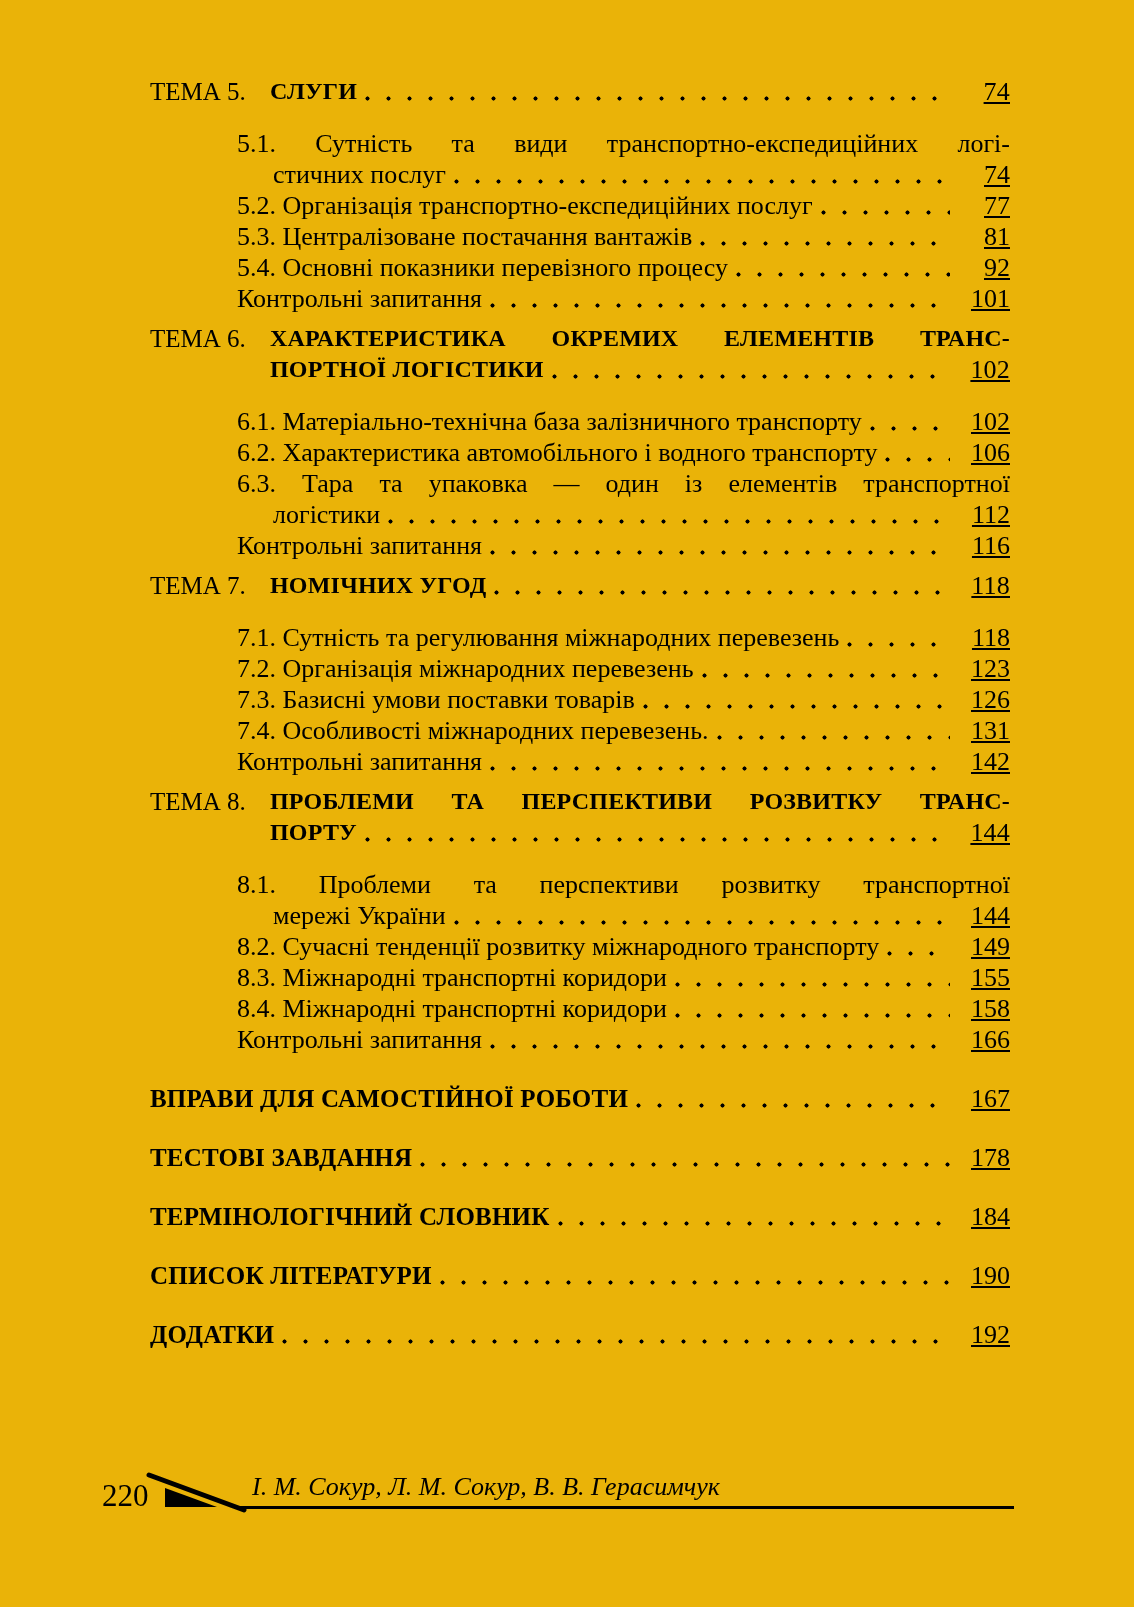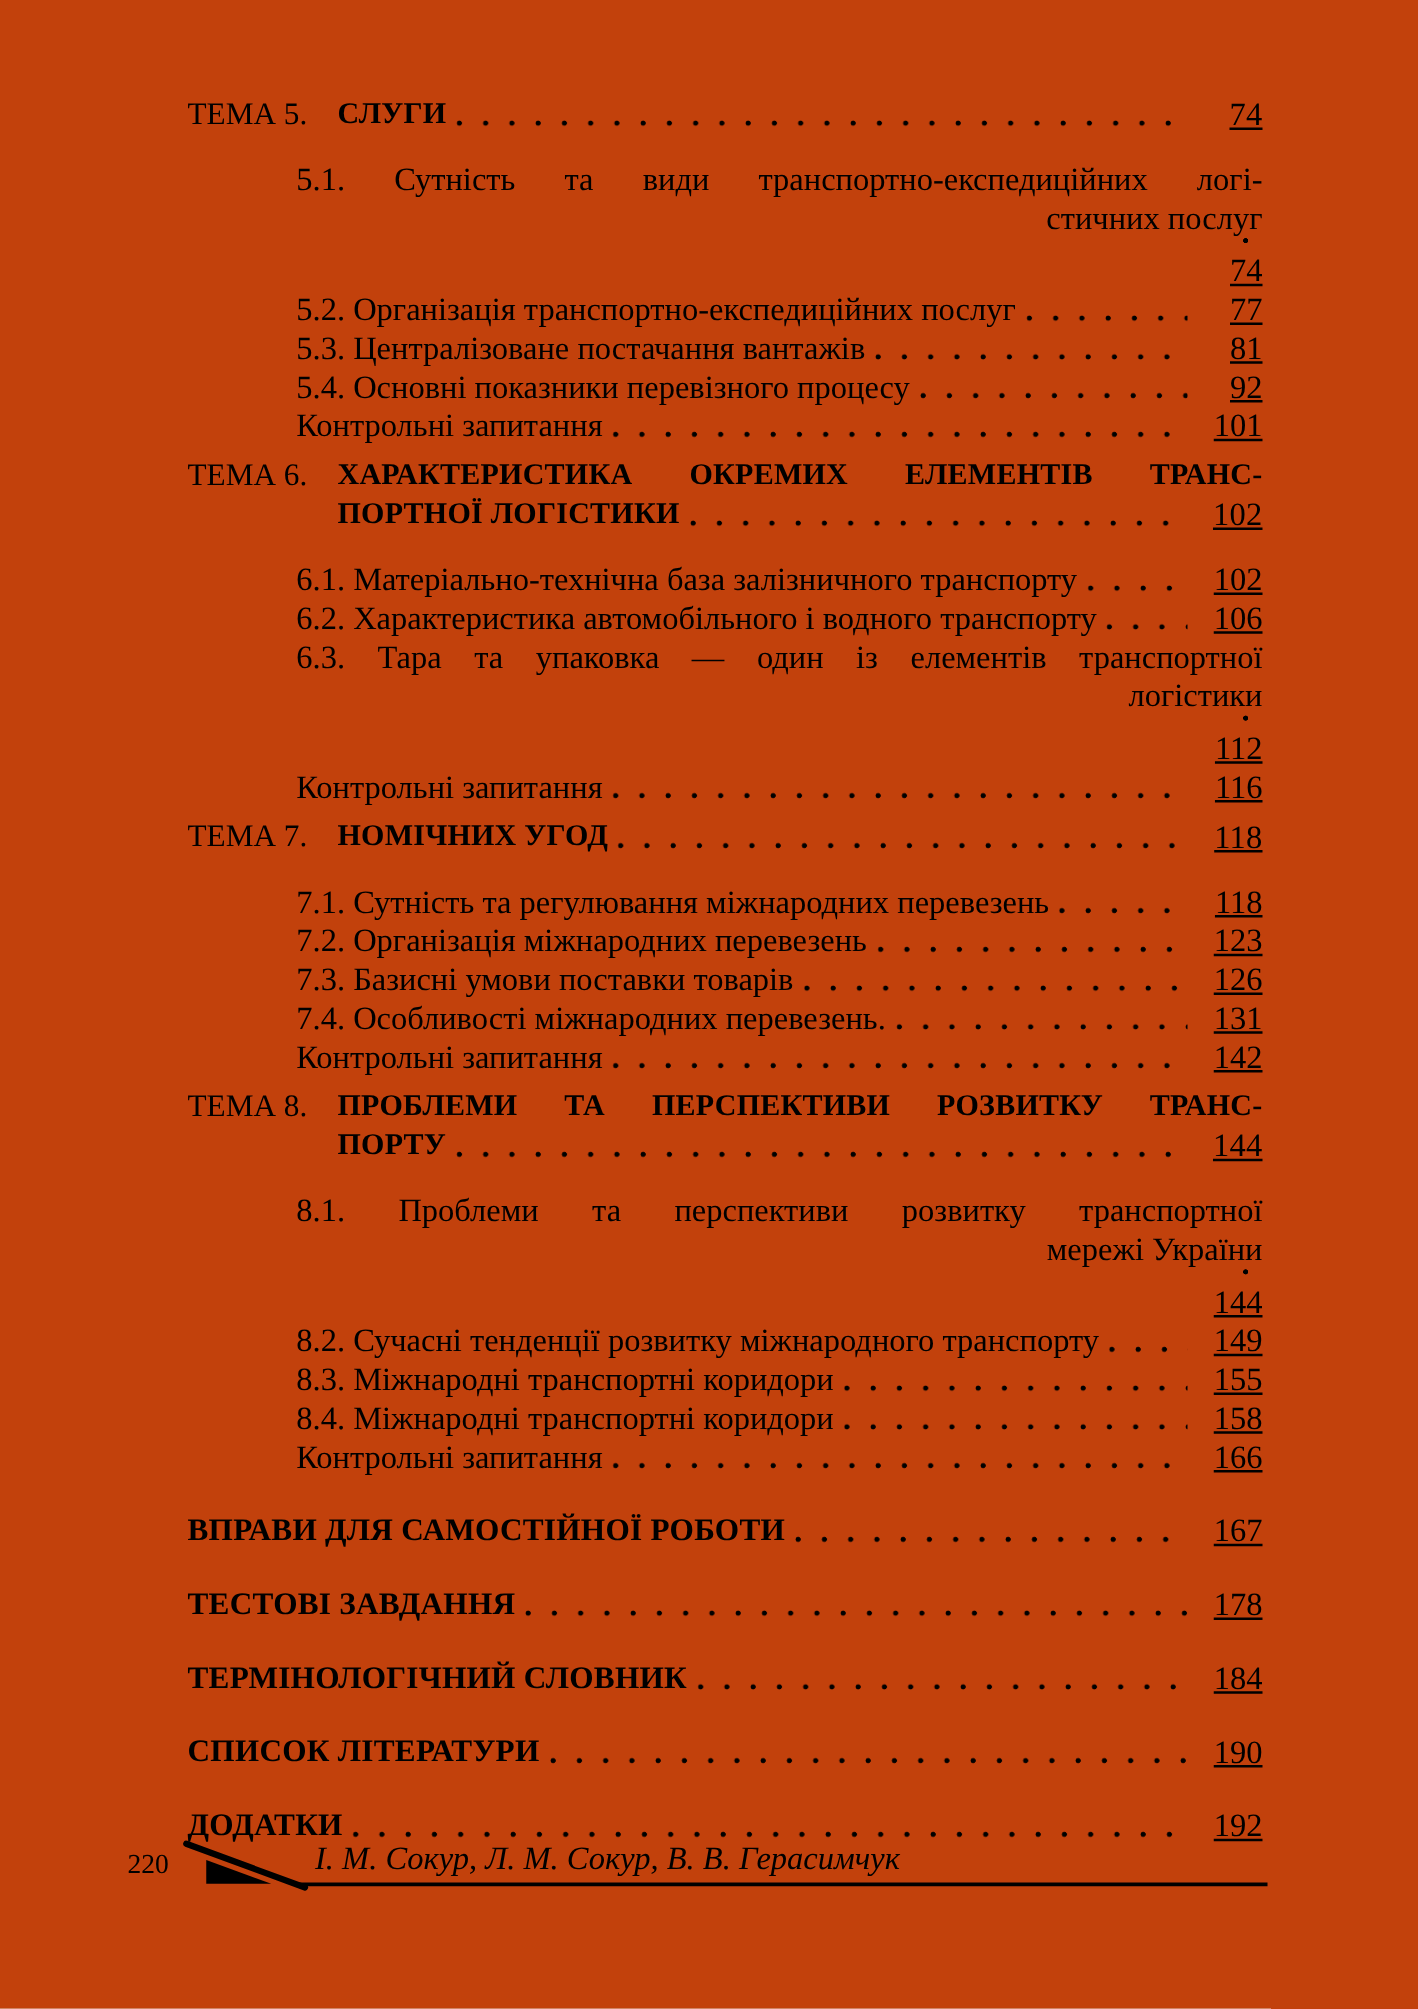--- a/index.html
+++ b/index.html
@@ -1,44 +1,44 @@
 <!DOCTYPE html>
 <html><head>
 <meta charset="utf-8">
 <style>
   html,body{margin:0;padding:0;background:#e9e9e9;}
-  .page{position:relative;width:1134px;height:1607px;margin:0 auto;background:#c2410c;
+  .page{position:relative;width:1134px;height:1607px;margin:0 auto;background:#eab308;
         font-family:"Liberation Serif","DejaVu Serif",serif;color:#000;overflow:hidden;}
   .toc{position:absolute;left:150px;top:76px;width:860px;font-size:26px;line-height:31px;}
 
   .theme{margin-top:9px;}
   .theme:first-child{margin-top:0;}
   .theme-head{display:flex;}
   .theme-label{flex:0 0 120px;font-size:25px;}
   .theme-body{flex:1 1 auto;min-width:0;font-weight:bold;font-size:24px;letter-spacing:.2px;}
 
   .jl{text-align:justify;text-align-last:justify;}
 
   .row{display:flex;align-items:flex-end;}
   .row .txt{white-space:nowrap;}
   .leader{flex:1 1 auto;min-width:10px;align-self:flex-end;height:5px;margin:0 6px 6px 8px;
           background-image:radial-gradient(circle at 2.5px 2.5px,#000 1.8px,transparent 2.3px);
           background-size:21px 5px;background-repeat:repeat-x;}
   .pg{flex:0 0 auto;min-width:54px;text-align:right;font-weight:normal;font-size:26px;text-decoration:underline;}
 
   .entries{margin-top:21px;}
   .entry{margin-left:87px;}
-  .entry .cont{margin-left:36px;flex-direction:column;}
+  .entry .cont{margin-left:36px;}
 
   #sections{margin-top:12px;}
   .section-row{margin-top:28px;}
   .section-row .txt{font-weight:bold;font-size:25px;letter-spacing:.2px;}
 
   .footer{position:absolute;left:0;top:1460px;width:1134px;height:70px;}
-  .folio{position:absolute;left:102px;top:18px;font-size:22px;}
+  .folio{position:absolute;left:102px;top:18px;font-size:31px;}
   .arrow{position:absolute;left:146px;top:10px;}
   .authors{position:absolute;left:252px;top:12px;font-size:26px;font-style:italic;white-space:nowrap;}
   .footer-rule{position:absolute;left:238px;top:46px;width:776px;height:3px;background:#000;}
 </style>
 </head>
 <body>
 
 <div class="page">
   <main class="toc">
     <div id="themes">

